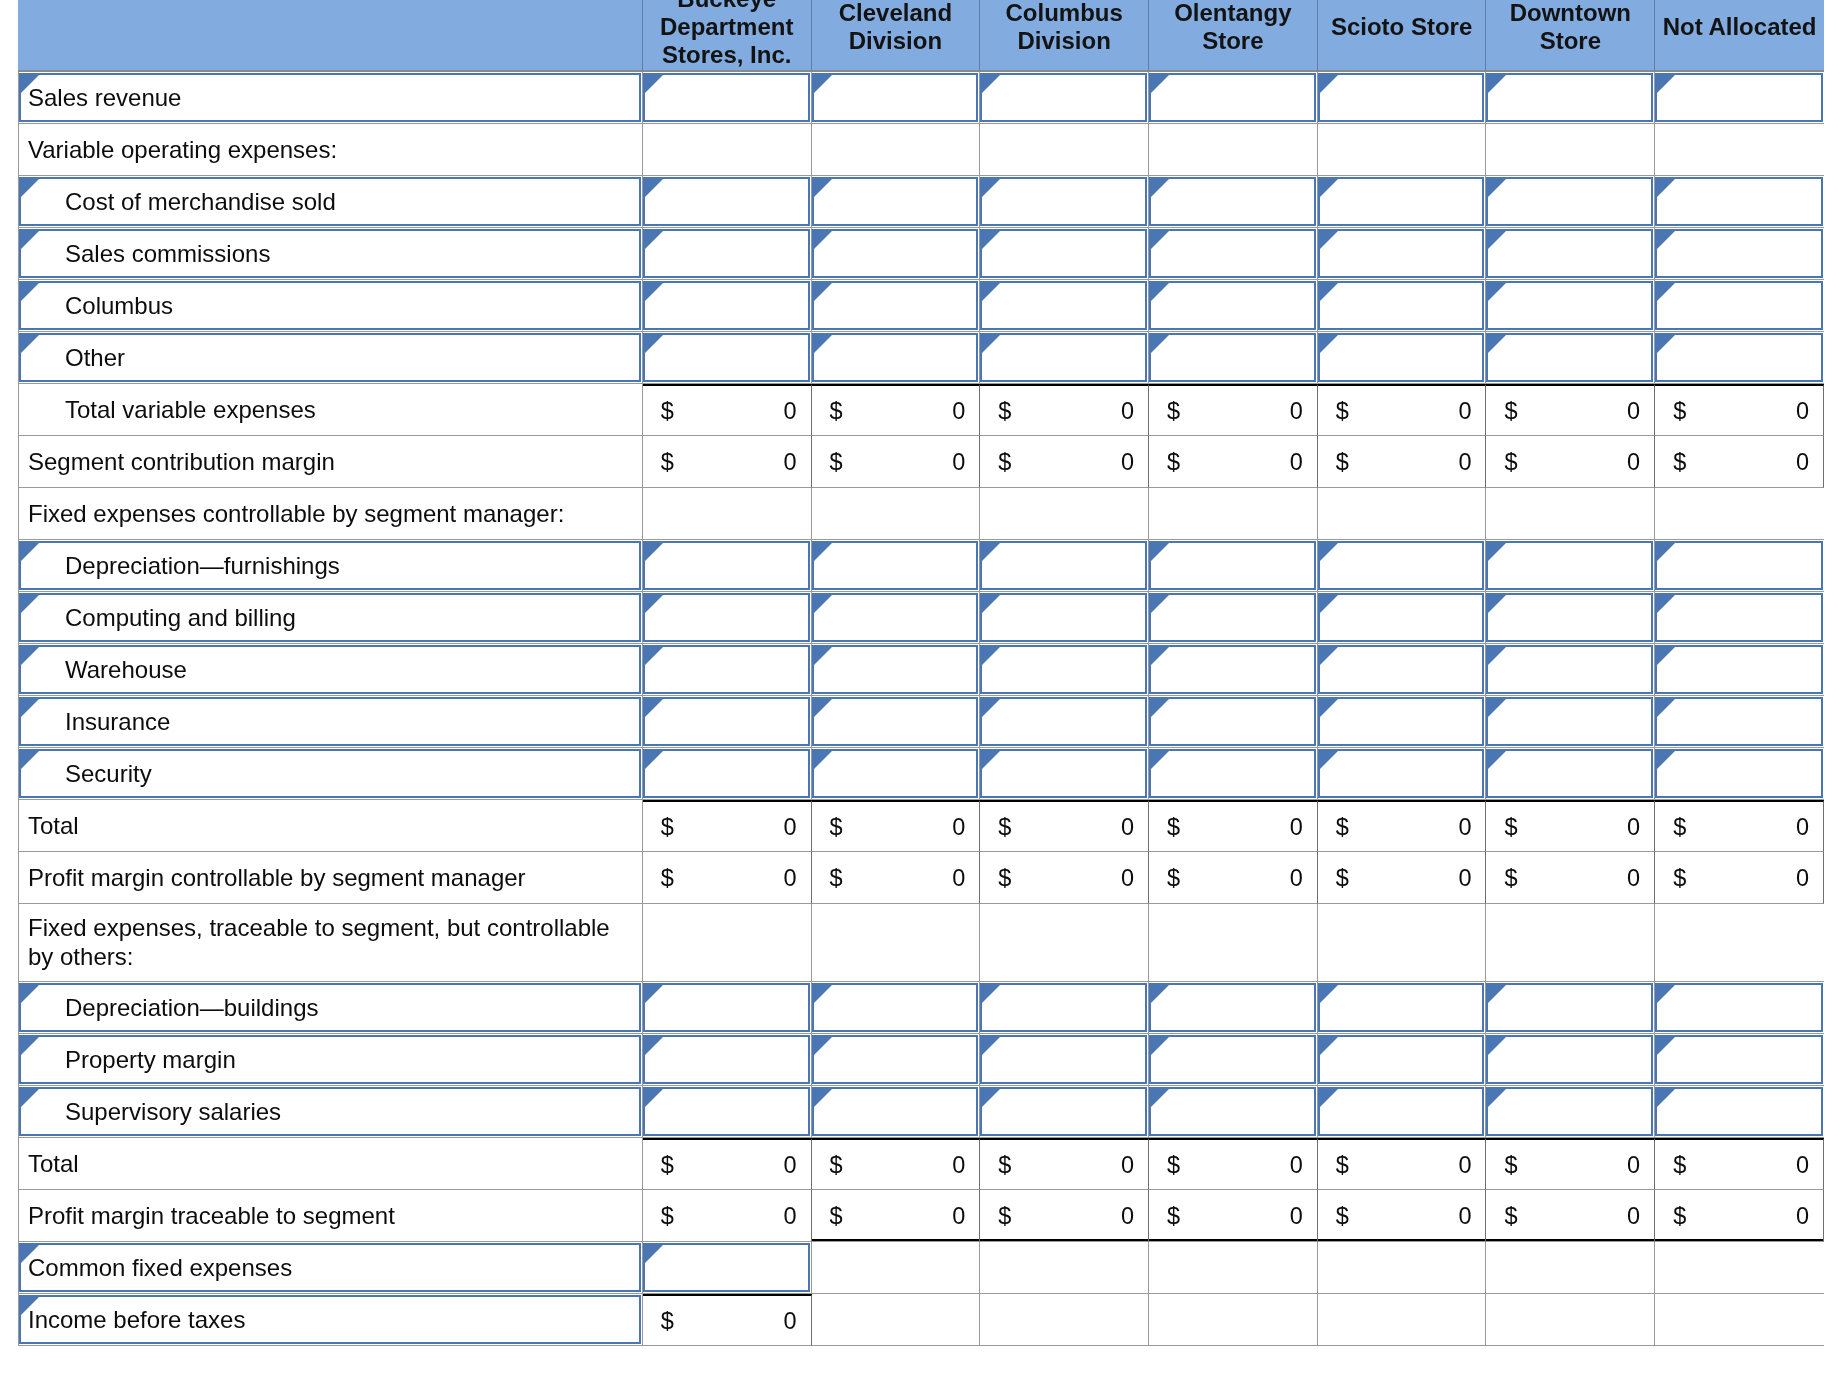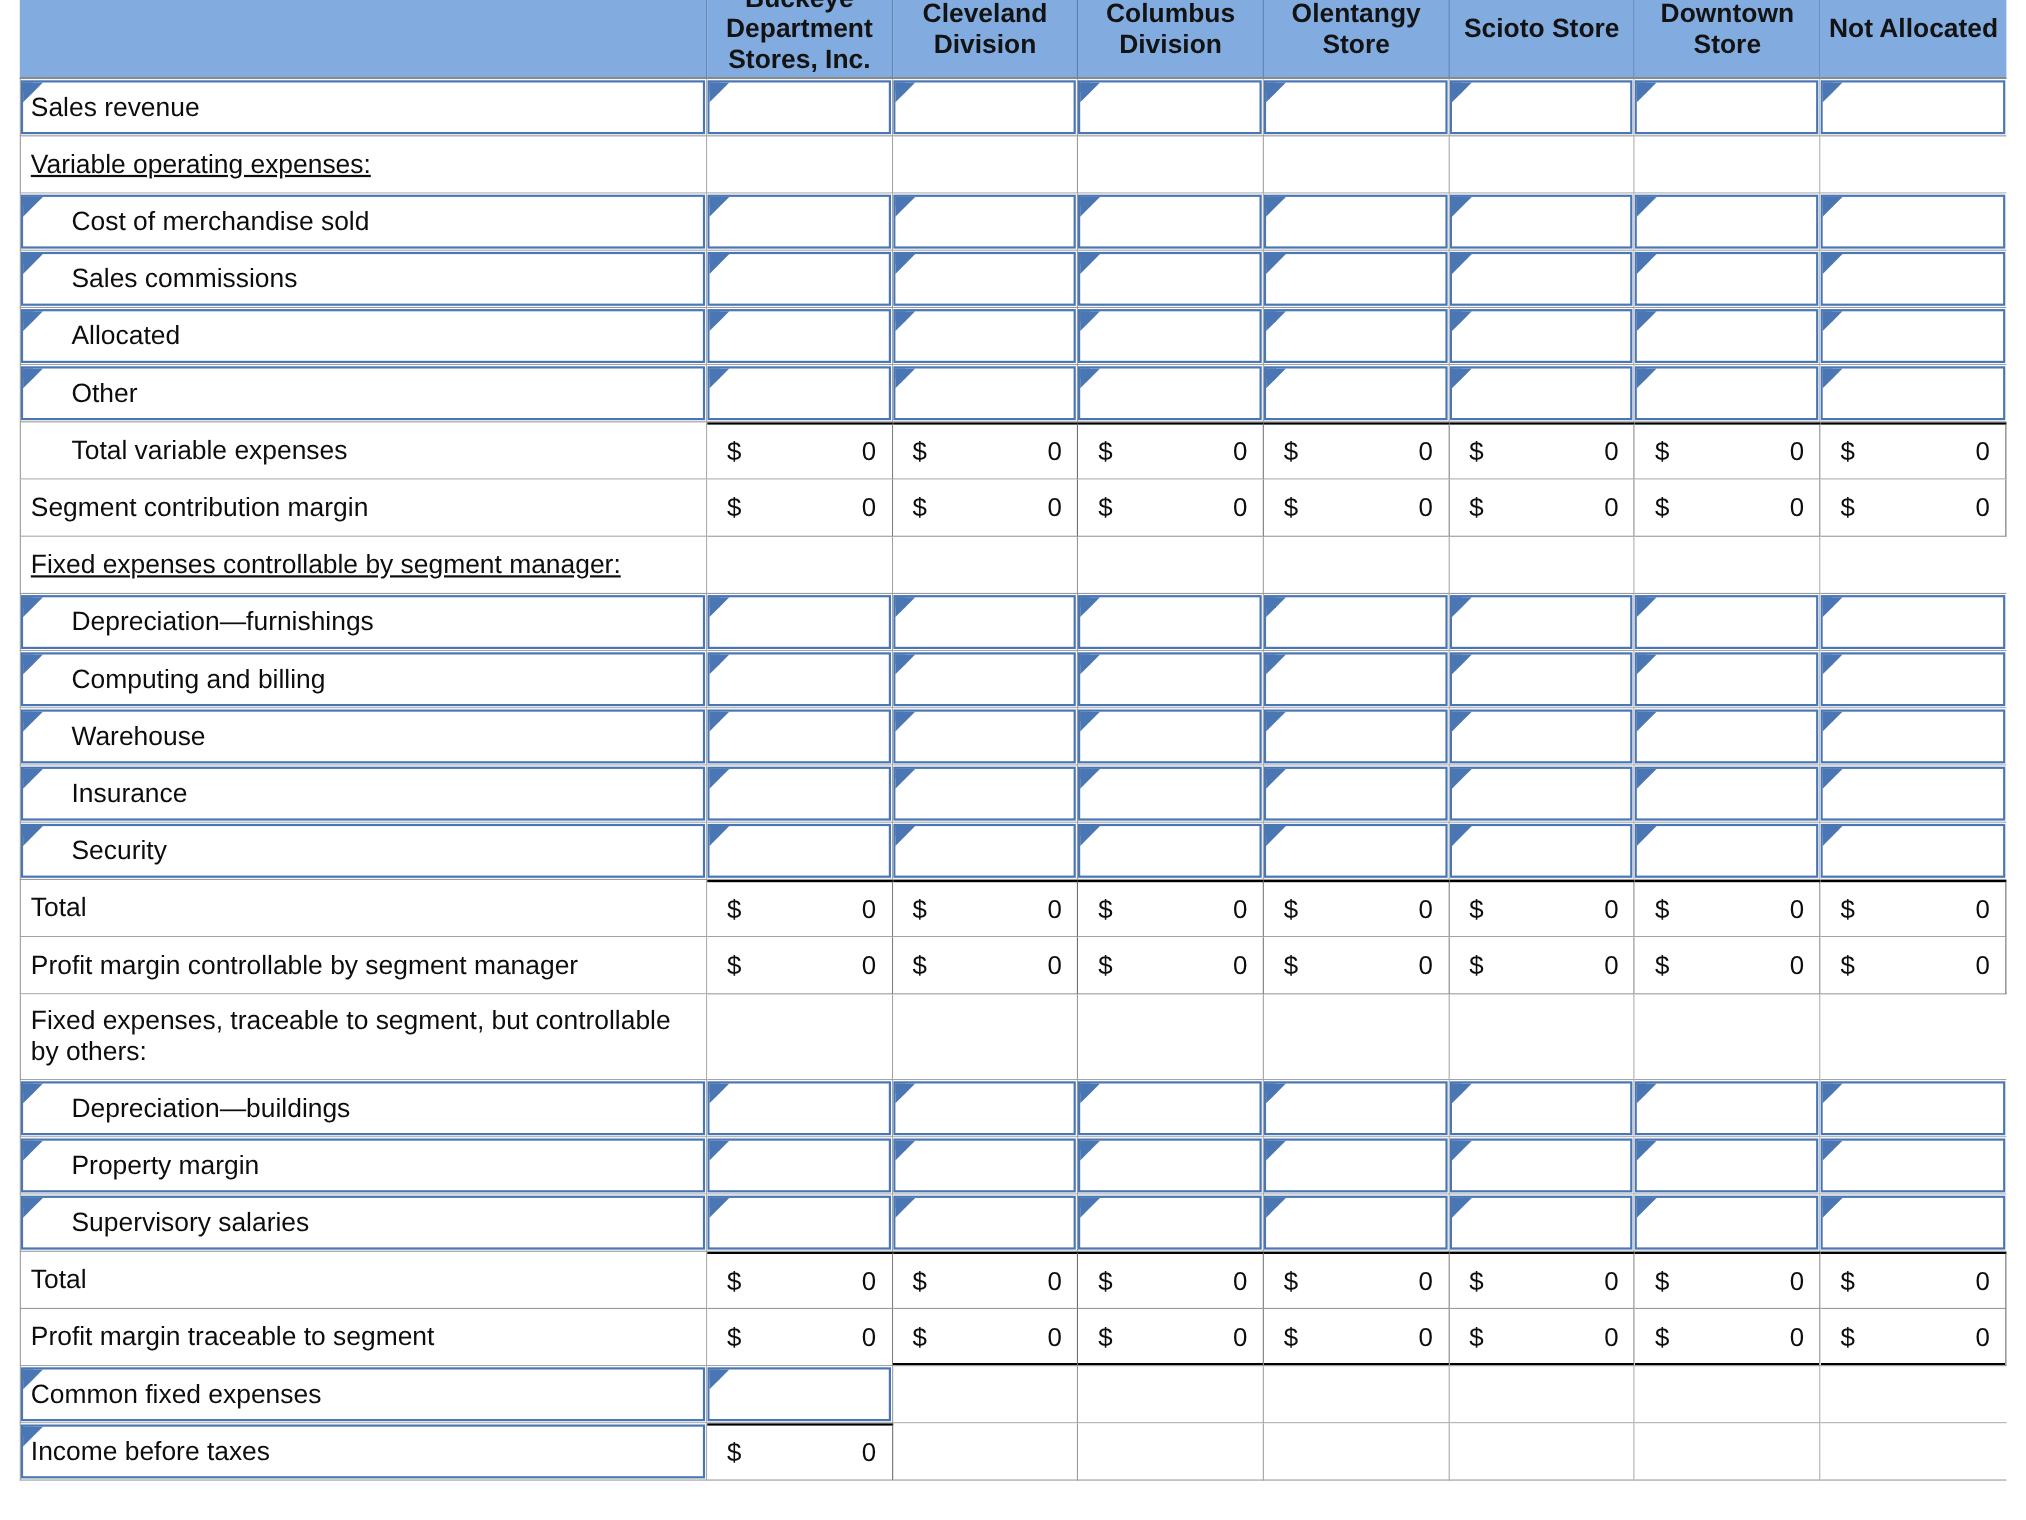--- a/index.html
+++ b/index.html
@@ -94,21 +94,21 @@
   td.money .num{position:absolute;right:14px;top:50%;transform:translateY(-50%);}
   td.money.tb{border-top:2px solid #000;}
   td.money.db{
     box-shadow:inset 0 -5px 0 -3px #000, inset 0 -1px 0 0 #000;
   }
 
   
   td.blank{background:#fff;}
 
   
-  tr.caption td.lbl{white-space:nowrap;text-decoration:underline;}
+  tr.caption td.lbl{white-space:nowrap;}
   tr.tall td{height:78px;margin-left:28px;}
 </style>
 </head>
 <body>
 
 <div id="clip">
   <div id="sheet">
     <table class="seg">
       <colgroup>
         <col class="c-label">
@@ -209,21 +209,21 @@
               <span class="box"></span>
             </td>
             <td class="inp">
               <span class="box"></span>
             </td>
             <td class="inp">
               <span class="box"></span>
             </td>
           </tr>
           <tr>
-            <td class="lbl ind inp"><span class="box"></span><span class="txt">Allocated</span></td>
+            <td class="lbl ind inp"><span class="box"></span><span class="txt">Columbus</span></td>
             <td class="inp">
               <span class="box"></span>
             </td>
             <td class="inp">
               <span class="box"></span>
             </td>
             <td class="inp">
               <span class="box"></span>
             </td>
             <td class="inp">

